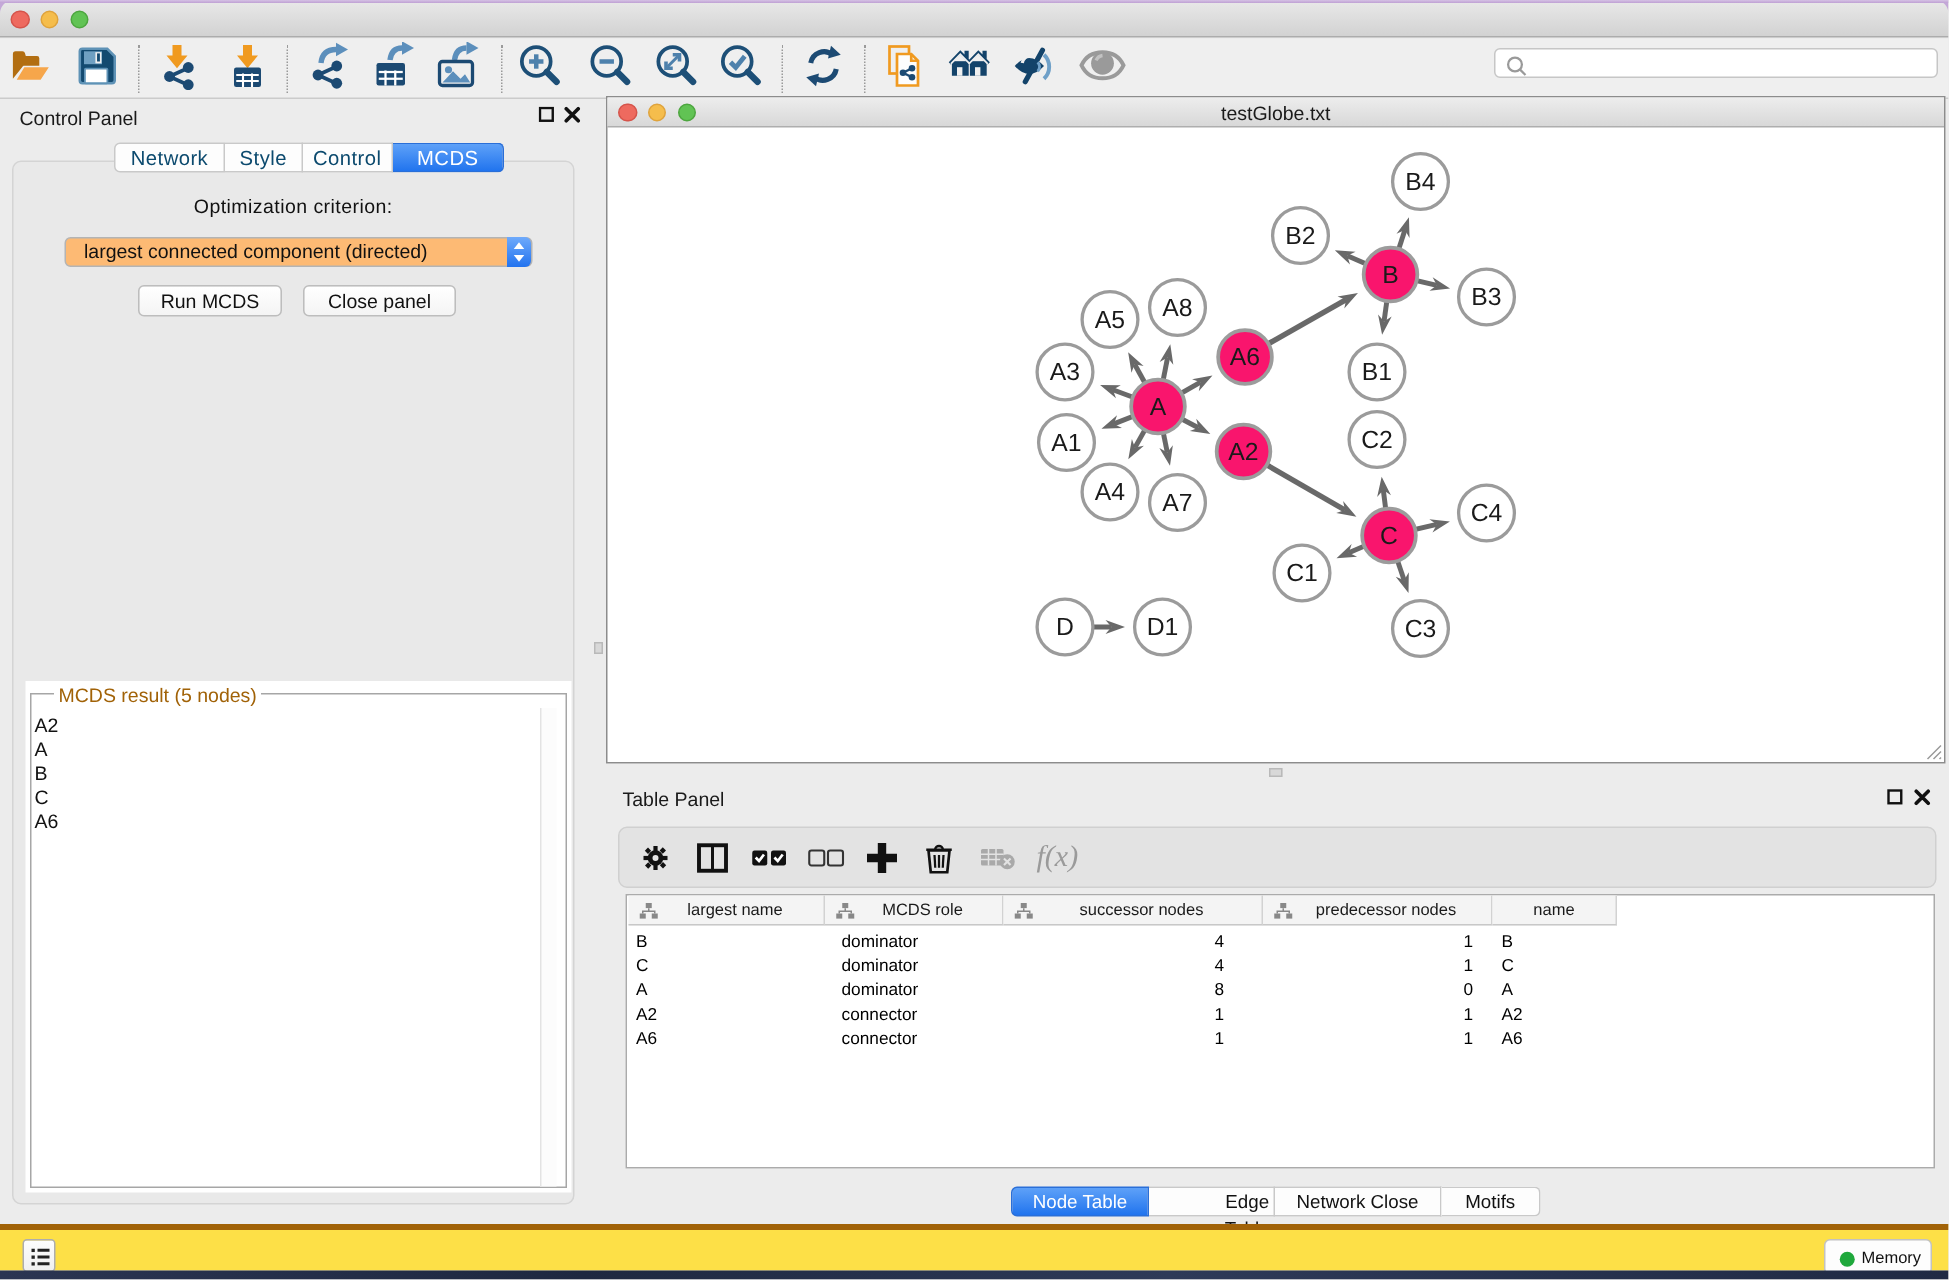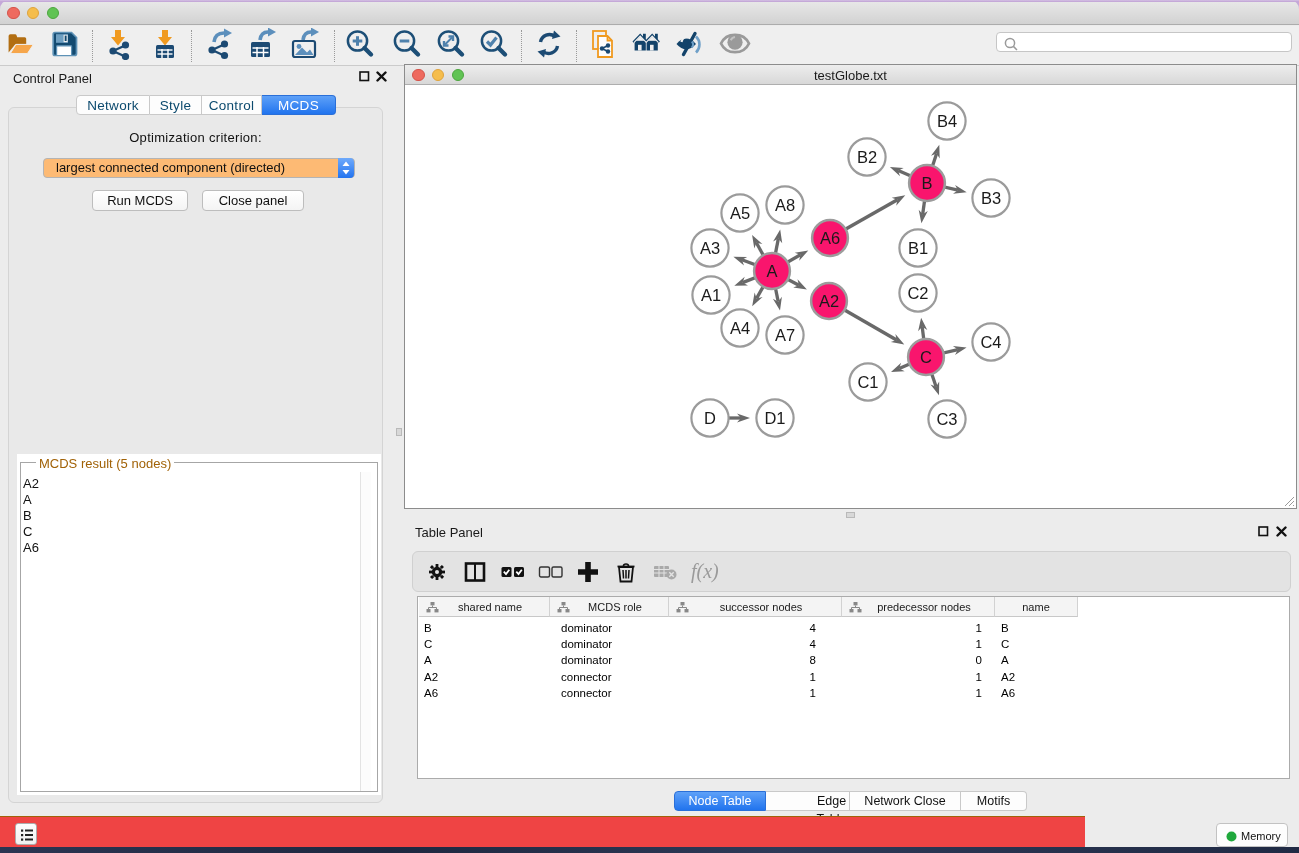--- a/index.html
+++ b/index.html
@@ -33,21 +33,21 @@
 #scrolltrack { position:absolute; right:6px; top:9px; width:11px; height:319px; background:#FCFCFC; border-left:1px solid #E3E3E3; }
 #netwin { left:404px; top:64px; width:893px; height:445px; background:#fff; border:1px solid #8C8C8C; }
 #nettb { position:absolute; left:0; top:0; width:100%; height:20px; background:linear-gradient(#EDEDED,#D8D8D8); border-bottom:1px solid #AEAEAE; }
 #nettitle { position:absolute; width:100%; text-align:center; top:3px; font-size:13px; color:#1A1A1A; }
 #tp-title { left:415px; top:525px; font-size:13px; color:#1A1A1A; }
 #tbltoolbar { left:412px; top:551px; width:879px; height:41px; background:#E3E3E3; border:1px solid #D0D0D0; border-radius:6px; }
 #tbl { left:417px; top:596px; width:873px; height:183px; background:#fff; border:1px solid #ABABAB; }
 .hcell { position:absolute; top:0; height:20px; background:#F4F4F4; border-right:1px solid #D2D2D2; border-bottom:1px solid #C8C8C8; font-size:11px; color:#1A1A1A; text-align:center; line-height:20px; }
 .cell { position:absolute; font-size:11.5px; color:#000; height:16px; line-height:16px; }
 .btab { position:absolute; top:791px; height:20px; border:1px solid #C9C9C9; border-left:none; background:#FDFDFD; color:#111; font-size:12.5px; text-align:center; line-height:18px; }
-#statusbar { left:0; top:816px; width:1085px; height:31px; background:#ef4444; border-top:1px solid #a16207; }
+#statusbar { left:0; top:816px; width:1299px; height:31px; background:#fde047; border-top:4px solid #a16207; }
 #listbtn { position:absolute; left:15px; top:6px; width:22px; height:22px; background:linear-gradient(#FDFDFD,#F0F0F0); border:1px solid #ADADAD; border-radius:3px; }
 #membtn { position:absolute; left:1216px; top:6px; width:72px; height:24px; background:#FDFDFD; border:1px solid #C2C2C2; border-radius:4px; font-size:11px; color:#111; }
 #bottomstrip { left:0; top:847px; width:1299px; height:6px; background:linear-gradient(90deg,#2B3552,#1E2840 30%,#2E3A58 60%,#202A44); }
 .splitter-h { position:absolute; background:#D8D8D8; border:1px solid #B9B9B9; }
 </style>
 </head>
 <body>
 <div id="topstrip" class="abs" style="background:linear-gradient(#D5C2E4,#BFA0D4);"></div>
 <svg class="abs" width="9" height="9" style="left:0;top:0;z-index:5">
     <path d="M0,0 H9 A9,9 0 0 0 0,9 Z" fill="#C4A8D8"></path>
@@ -378,21 +378,21 @@
   <div style="position:absolute;left:278px;top:8px;font-family:'Liberation Serif',serif;font-style:italic;font-size:20px;color:#9A9A9A;">f(x)</div>
 </div>
 <div id="tbl" class="abs">
     <div class="hcell" style="left:1px;width:131px"><svg width="13" height="13" style="position:absolute;left:7px;top:4px">
         <g fill="#888">
           <rect x="4.5" y="1" width="4" height="3.4"></rect>
           <rect x="0.5" y="8" width="4" height="3.4"></rect>
           <rect x="8.5" y="8" width="4" height="3.4"></rect>
         </g>
         <path d="M6.5,4.5 V6.5 M2.5,8 V6.5 H10.5 V8" fill="none" stroke="#888" stroke-width="1"></path>
-      </svg><span style="margin-left:12px">shared name</span></div>
+      </svg><span style="margin-left:12px">largest name</span></div>
 <div class="hcell" style="left:132px;width:119px"><svg width="13" height="13" style="position:absolute;left:7px;top:4px">
         <g fill="#888">
           <rect x="4.5" y="1" width="4" height="3.4"></rect>
           <rect x="0.5" y="8" width="4" height="3.4"></rect>
           <rect x="8.5" y="8" width="4" height="3.4"></rect>
         </g>
         <path d="M6.5,4.5 V6.5 M2.5,8 V6.5 H10.5 V8" fill="none" stroke="#888" stroke-width="1"></path>
       </svg><span style="margin-left:12px">MCDS role</span></div>
 <div class="hcell" style="left:251px;width:173px"><svg width="13" height="13" style="position:absolute;left:7px;top:4px">
         <g fill="#888">

